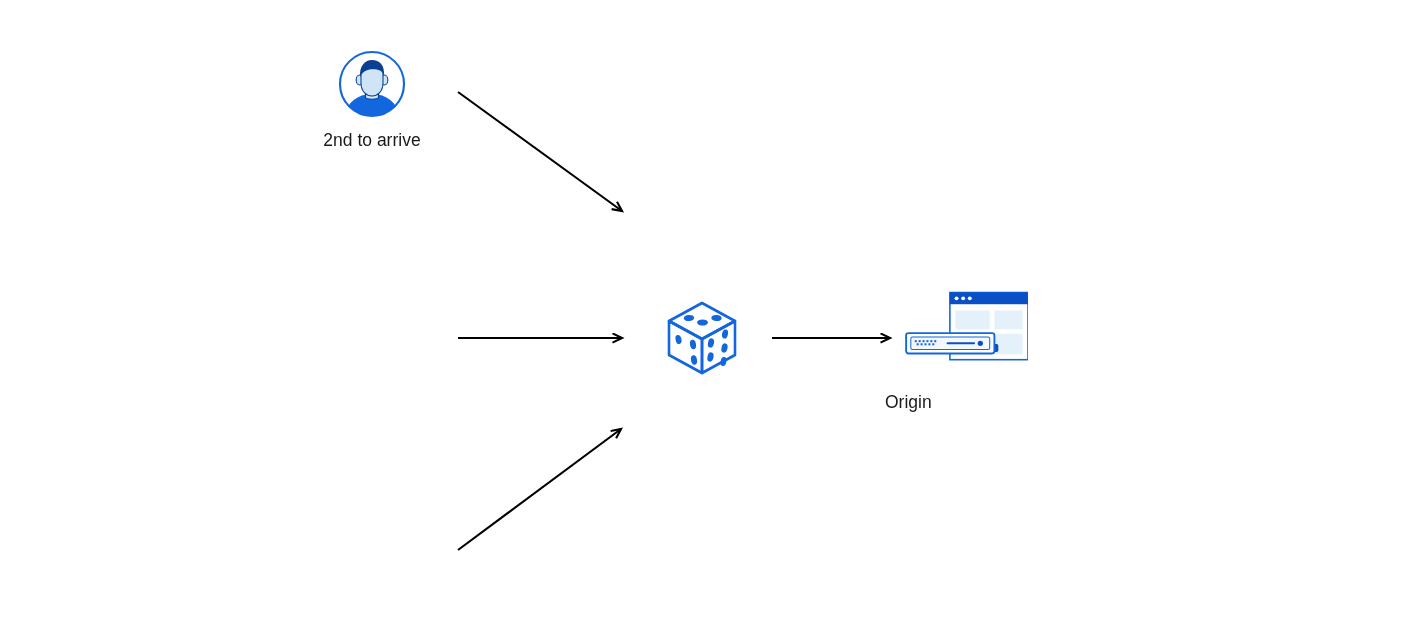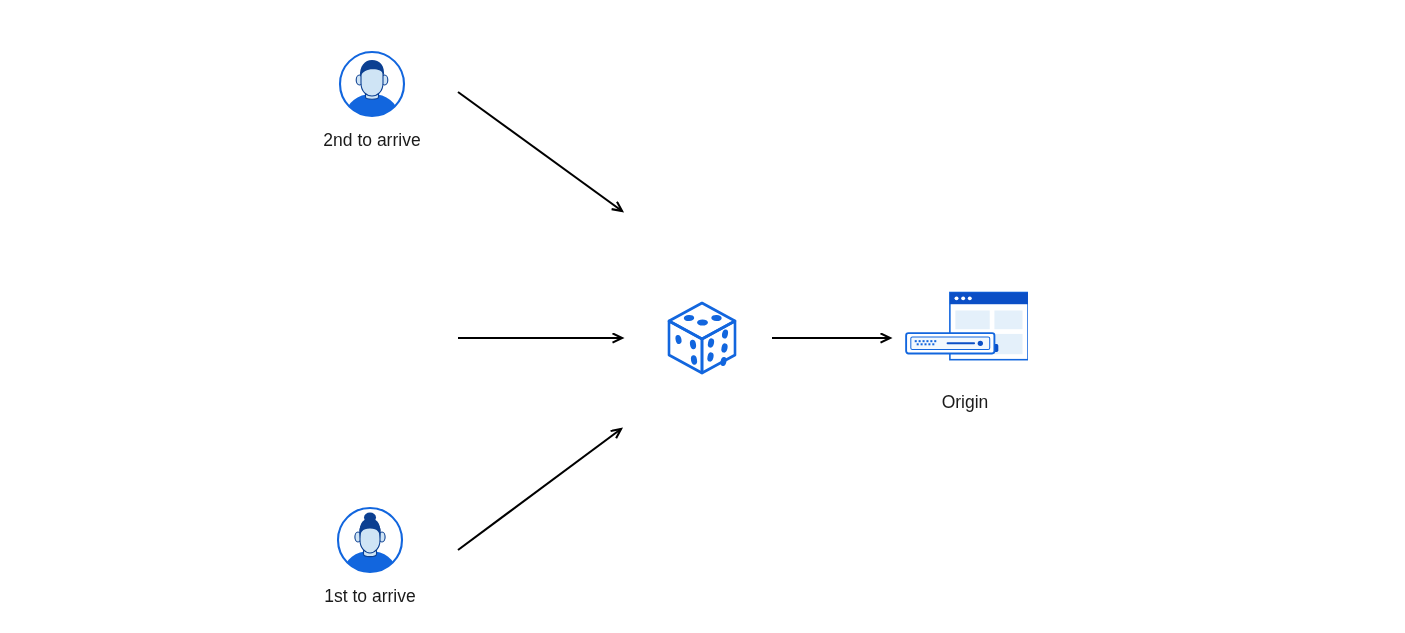--- a/index.html
+++ b/index.html
@@ -34,21 +34,21 @@
   .node-label {
     margin-top: 12px;
     font-size: 17.5px;
     color: #1a1a1a;
     font-family: "Liberation Sans", sans-serif;
     line-height: 1.2;
     white-space: nowrap;
   }
   .origin-node {
     width: 160px;
-    text-align: center;
+    text-align: left;
   }
   .origin-icon {
     width: 125px;
     height: 100px;
     margin: 0 auto;
     display: block;
   }
   .dice-node {
     width: 86px;
     height: 86px;
@@ -115,41 +115,20 @@
 
         <path d="M23 24 C23 14, 45 14, 45 24 L45 33 C45 42, 39 46, 34 46 C29 46, 23 42, 23 33 Z" fill="#cfe4f5" stroke="#0b3f91" stroke-width="1.1"></path>
 
         <path d="M22.2 27 C21 16, 27 10, 34 10 C41.5 10, 47.2 15, 46 27 C45.4 21.5, 42 19.8, 37 19.3 C31 18.7, 25 20, 22.2 27 Z" fill="#0b3f91"></path>
       </g>
     </svg>
     <div class="node-label">2nd to arrive</div>
   </div>
 
 
-  <div class="node avatar-node" style="left:310px; top:484px;">
-    <svg class="avatar-icon" viewBox="0 0 68 68" xmlns="http://www.w3.org/2000/svg">
-      <defs>
-        <clipPath id="clipC">
-            <circle cx="34" cy="34" r="32"></circle>
-          </clipPath>
-      </defs>
-      <circle cx="34" cy="34" r="32" fill="#ffffff" stroke="#1266de" stroke-width="2.1"></circle>
-      <g clip-path="url(#clipC)">
-        <path d="M34 45 C 17 45, 7 56, 5 72 L 63 72 C 61 56, 51 45, 34 45 Z" fill="#1266de"></path>
-        <path d="M27.5 36 L27.5 48 C27.5 51.5, 40.5 51.5, 40.5 48 L40.5 36 Z" fill="#cfe4f5" stroke="#0b3f91" stroke-width="1.1"></path>
-        <ellipse cx="22" cy="31" rx="3.1" ry="5" fill="#cfe4f5" stroke="#0b3f91" stroke-width="1.1"></ellipse>
-        <ellipse cx="46" cy="31" rx="3.1" ry="5" fill="#cfe4f5" stroke="#0b3f91" stroke-width="1.1"></ellipse>
-        <path d="M24 24 C24 15, 44 15, 44 24 L44 34 C44 42.5, 38.5 47, 34 47 C29.5 47, 24 42.5, 24 34 Z" fill="#cfe4f5" stroke="#0b3f91" stroke-width="1.1"></path>
-
-        <path d="M24 33 C22 19, 26 12.5, 34 12.5 C42 12.5, 46 19, 44 33 C43.6 26, 42 22.5, 34 22.5 C26 22.5, 24.4 26, 24 33 Z" fill="#0b3f91"></path>
-        <ellipse cx="34" cy="11.5" rx="6" ry="5" fill="#0b3f91"></ellipse>
-      </g>
-    </svg>
-    <div class="node-label">1st to arrive</div>
-  </div>
 
   <div class="node dice-node" style="left:659px; top:272px;">
     <svg class="dice-icon" viewBox="0 0 86 86" xmlns="http://www.w3.org/2000/svg">
       <g stroke="#1266de" stroke-width="2.6" stroke-linejoin="round" fill="none">
 
         <path d="M43 9 L76 27 L43 45 L10 27 Z"></path>
 
         <path d="M10 27 L43 45 L43 79 L10 61 Z"></path>
 
         <path d="M76 27 L76 61 L43 79 L43 45 Z"></path>

